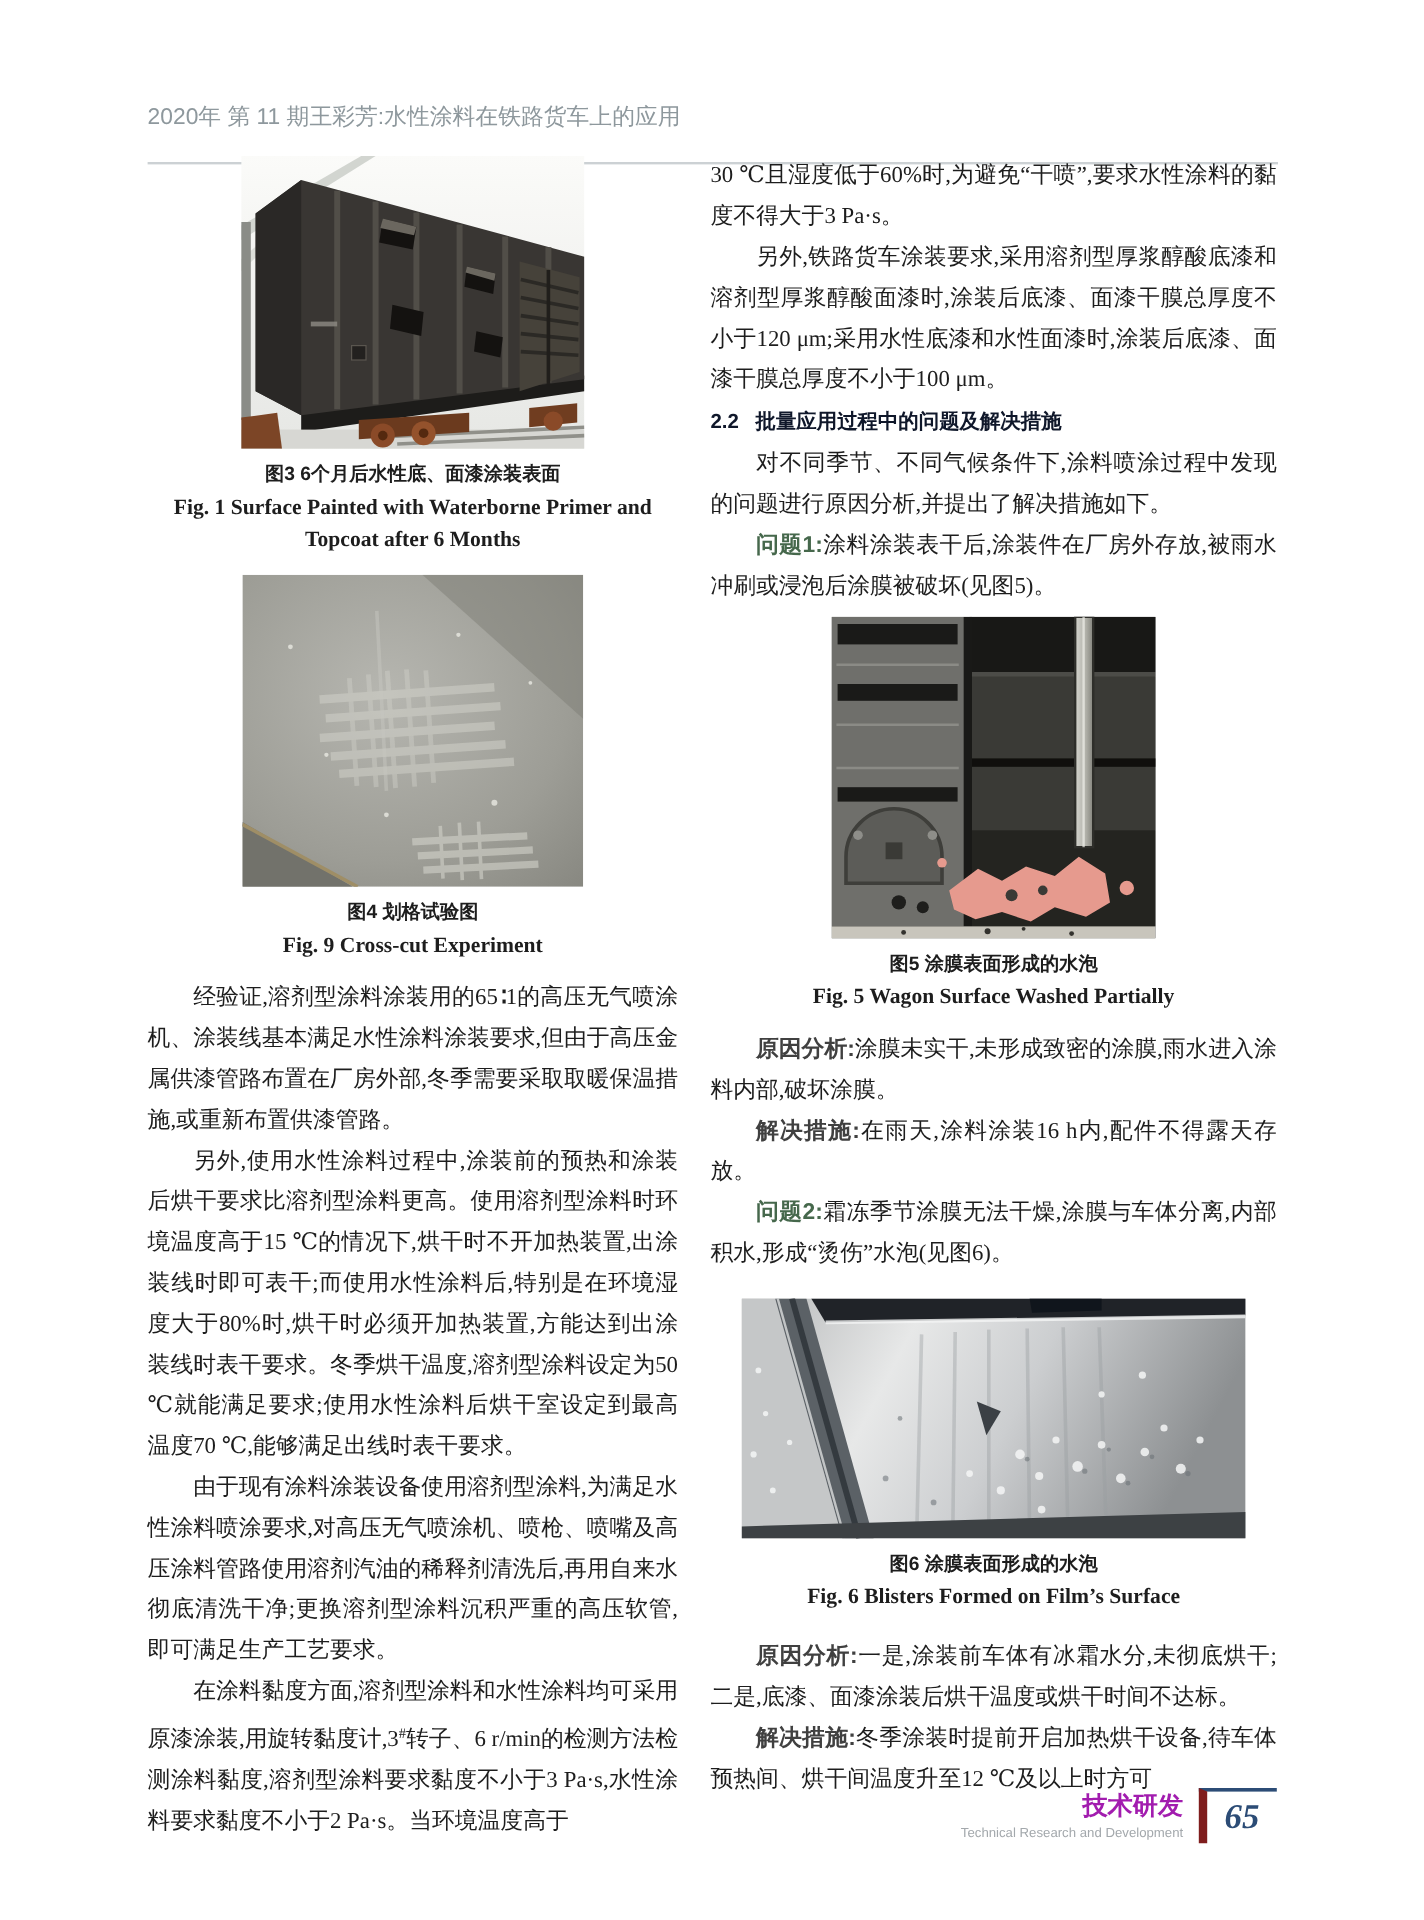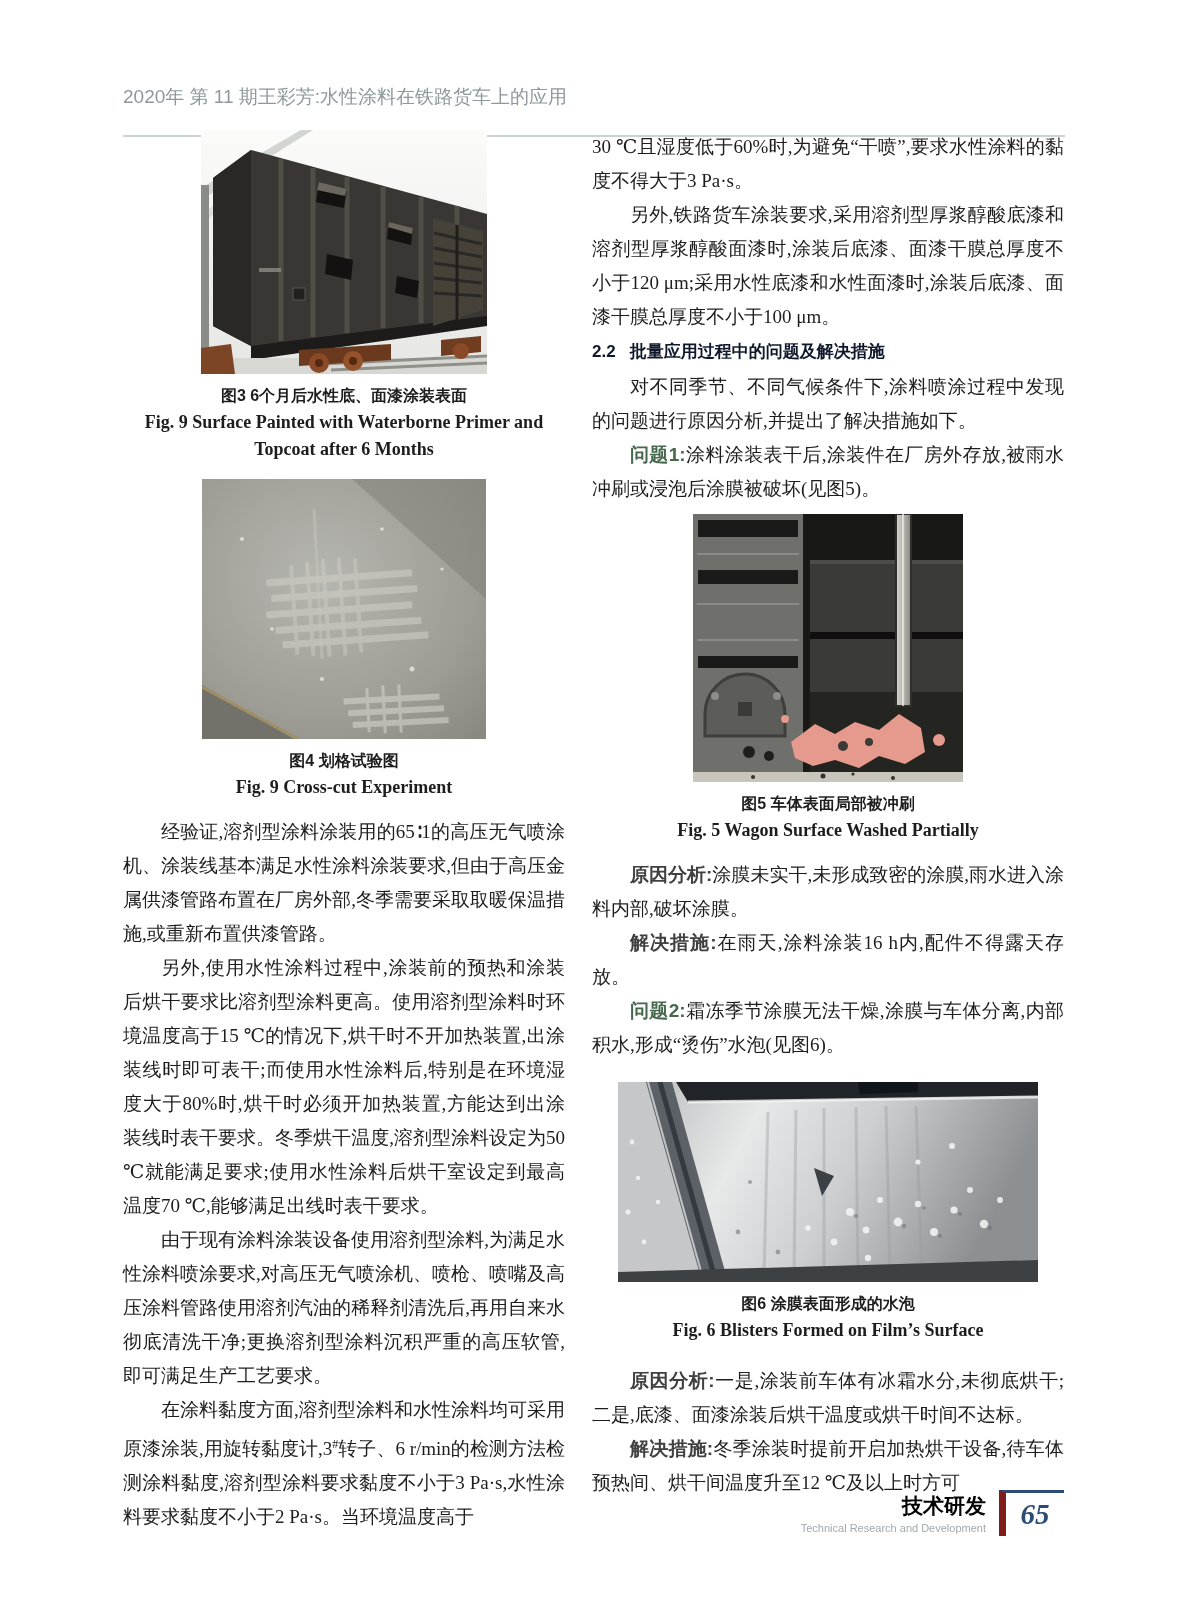--- a/index.html
+++ b/index.html
@@ -25,21 +25,21 @@
                font-size:17px;line-height:36px;color:#0f172a;text-align:left;}
   .sec-heading .num{margin-right:14px;}
   .lbl{font-family:"Liberation Sans","DejaVu Sans",sans-serif;font-weight:bold;color:#404040;}
   .lbl-green{font-family:"Liberation Sans","DejaVu Sans",sans-serif;font-weight:bold;color:#46684c;}
   sup{font-size:12px;}
   .gap8{height:8px;} .gap14{height:14px;} .gap16{height:16px;} .gap20{height:20px;}
   
   .footer{position:absolute;top:1490px;right:123px;display:flex;align-items:flex-start;}
   .footer-text{text-align:right;margin-right:13px;margin-top:4px;}
   .footer-zh{font-family:"Liberation Sans","DejaVu Sans",sans-serif;font-weight:bold;
-             font-size:21px;line-height:24px;color:#000000;}
+             font-size:21px;line-height:24px;color:#a21caf;}
   .footer-en{font-family:"Liberation Sans","DejaVu Sans",sans-serif;font-size:11px;color:#a3a8ac;margin-top:4px;text-align:center;}
   .pagenum-bracket{border-left:7px solid #7f1d1d;border-top:3px solid #2c4c76;
                    width:58px;height:43px;display:flex;align-items:center;justify-content:center;}
   .pagenum{font-family:"Liberation Serif","DejaVu Serif",serif;font-style:italic;font-weight:bold;
            font-size:29px;color:#2c4c76;}
 </style>
 </head>
 <body>
 
 <div class="page">
@@ -106,21 +106,21 @@
           <circle cx="118" cy="233" r="10" fill="#8a4a28"></circle>
           <circle cx="152" cy="231" r="10" fill="#94522c"></circle>
           <circle cx="118" cy="233" r="4" fill="#54290f"></circle>
           <circle cx="152" cy="231" r="4" fill="#54290f"></circle>
           <polygon points="240,210 280,206 280,222 240,226" fill="#703d20"></polygon>
           <circle cx="260" cy="221" r="8" fill="#8a4a28"></circle>
           <polygon points="0,218 30,214 34,244 0,244" fill="#7c4526"></polygon>
         </g>
       </svg>
       <div class="cap-zh">图3  6个月后水性底、面漆涂装表面</div>
-      <div class="cap-en" style="max-width:420px;">Fig. 9  Surface Painted with Waterborne Primer and Topcoat after 6 Months</div>
+      <div class="cap-en" style="max-width:420px;">Fig. 1  Surface Painted with Waterborne Primer and Topcoat after 6 Months</div>
     </div>
 
     <div class="gap16"></div>
 
     <div class="figure">
       <svg class="figimg" width="284" height="260" viewBox="0 0 284 260">
         <defs>
           <radialGradient id="met4" cx="0.42" cy="0.38" r="0.9">
             <stop offset="0" stop-color="#b6b6b0"></stop>
               <stop offset="0.6" stop-color="#9d9d96"></stop>
@@ -233,21 +233,21 @@
         <circle cx="246" cy="226" r="6" fill="#e69a8e"></circle>
         <circle cx="92" cy="205" r="4" fill="#e69a8e"></circle>
         <rect x="0" y="258" width="270" height="10" fill="#c8c5bc"></rect>
         <g fill="#33322e">
           <circle cx="60" cy="263" r="2"></circle>
             <circle cx="130" cy="262" r="2.5"></circle>
             <circle cx="200" cy="264" r="2"></circle>
             <circle cx="160" cy="260" r="1.6"></circle>
         </g>
       </svg>
-      <div class="cap-zh">图5  车体表面局部被冲刷</div>
+      <div class="cap-zh">图5  涂膜表面形成的水泡</div>
       <div class="cap-en">Fig. 5  Wagon Surface Washed Partially</div>
     </div>
 
     <div class="gap14"></div>
 
     <p class="indent"><span class="lbl">原因分析:</span><span>涂膜未实干,未形成致密的涂膜,雨水进入涂料内部,破坏涂膜。</span></p>
     <p class="indent"><span class="lbl">解决措施:</span><span>在雨天,涂料涂装16 h内,配件不得露天存放。</span></p>
     <p class="indent"><span class="lbl-green">问题2:</span><span>霜冻季节涂膜无法干燥,涂膜与车体分离,内部积水,形成“烫伤”水泡(见图6)。</span></p>
 
     <div class="gap20"></div>

